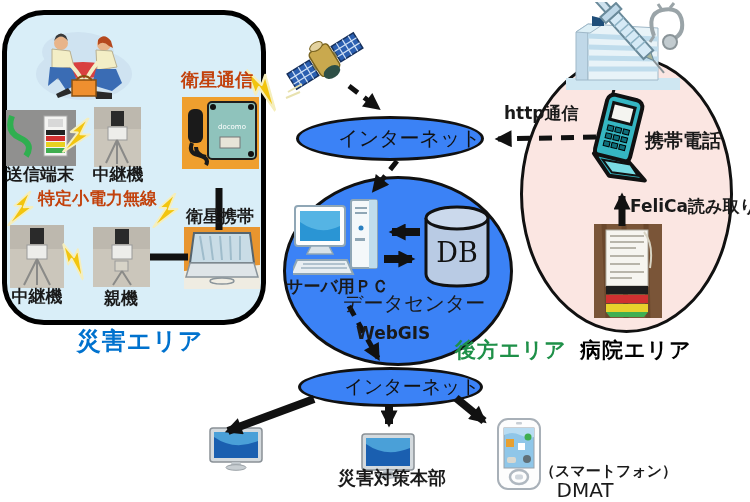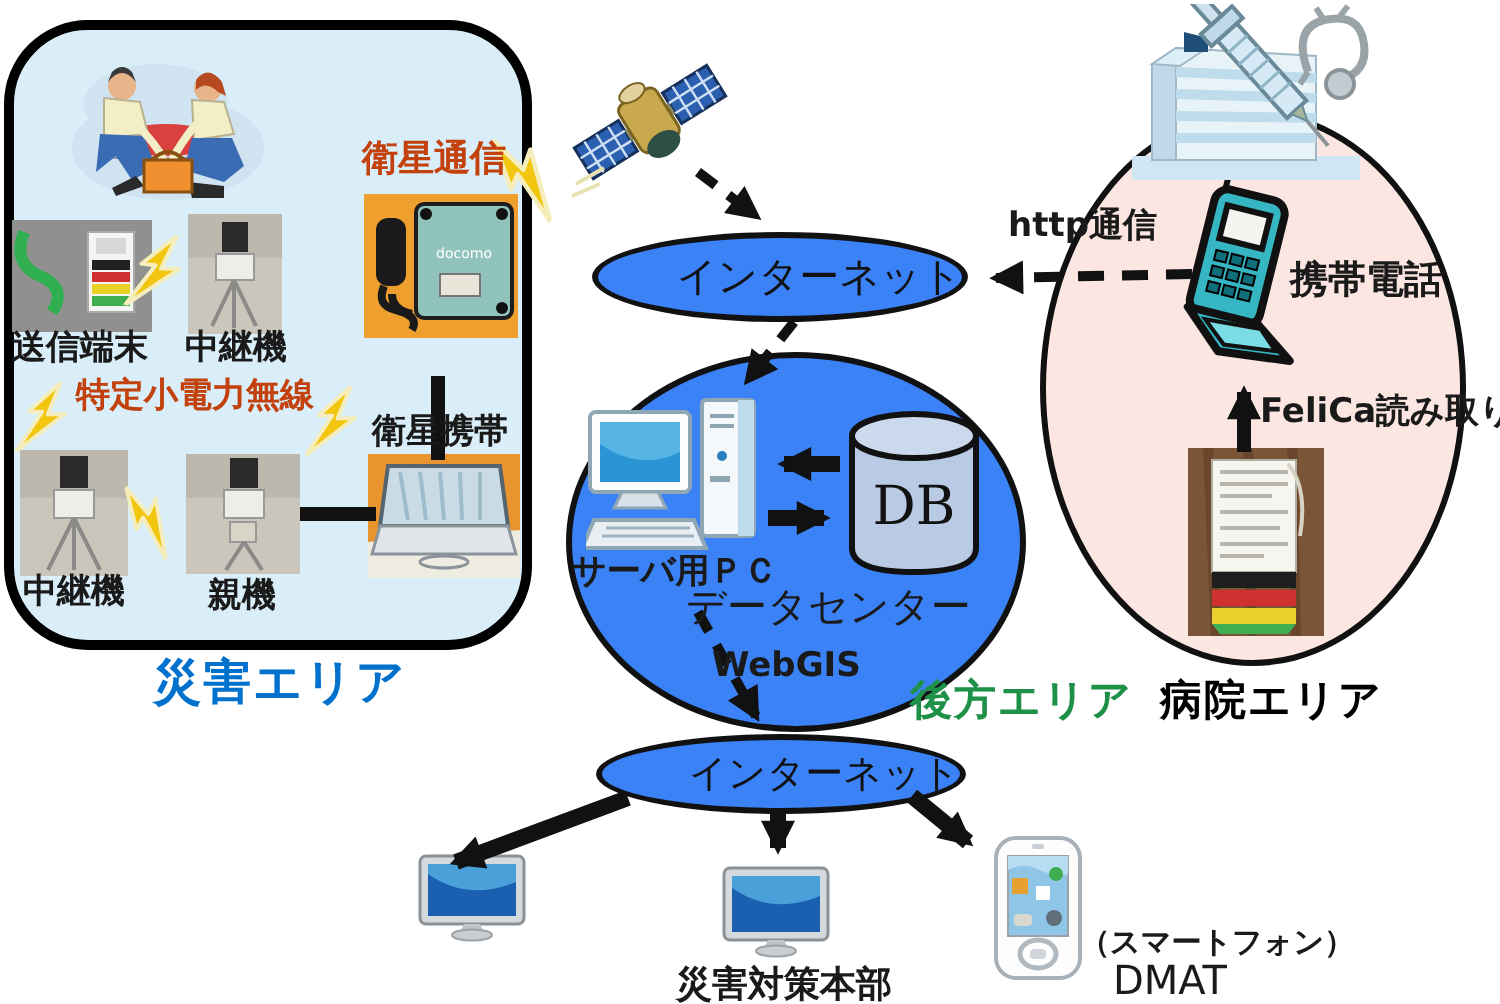--- a/index.html
+++ b/index.html
@@ -290,17 +290,17 @@
   <div class="lbl" style="left:286px;top:277px;">サーバ用ＰＣ</div>
   <div class="lbl" style="left:343px;top:292px;font-size:20px;font-weight:400;">データセンター</div>
   <div class="lbl" style="left:356px;top:324px;">WebGIS</div>
   <div class="lbl area" style="left:455px;top:339px;color:#1E9048;">後方エリア</div>
 
   <div class="lbl" style="left:504px;top:104px;">http通信</div>
   <div class="lbl" style="left:645px;top:130px;font-size:19px;">携帯電話</div>
   <div class="lbl" style="left:630px;top:197px;">FeliCa読み取り</div>
   <div class="lbl area" style="left:580px;top:339px;color:#000000;">病院エリア</div>
 
-  <div class="lbl ctr" style="left:328px;top:483px;width:128px;font-size:18px;">災害対策本部</div>
+  <div class="lbl ctr" style="left:328px;top:468px;width:128px;font-size:18px;">災害対策本部</div>
   <div class="lbl ctr" style="left:530px;top:479px;width:110px;font-size:20px;font-weight:400;">DMAT</div>
   <div class="lbl" style="left:540px;top:463px;font-size:15px;">（スマートフォン）</div>
 
 </div>
 
 </body></html>

